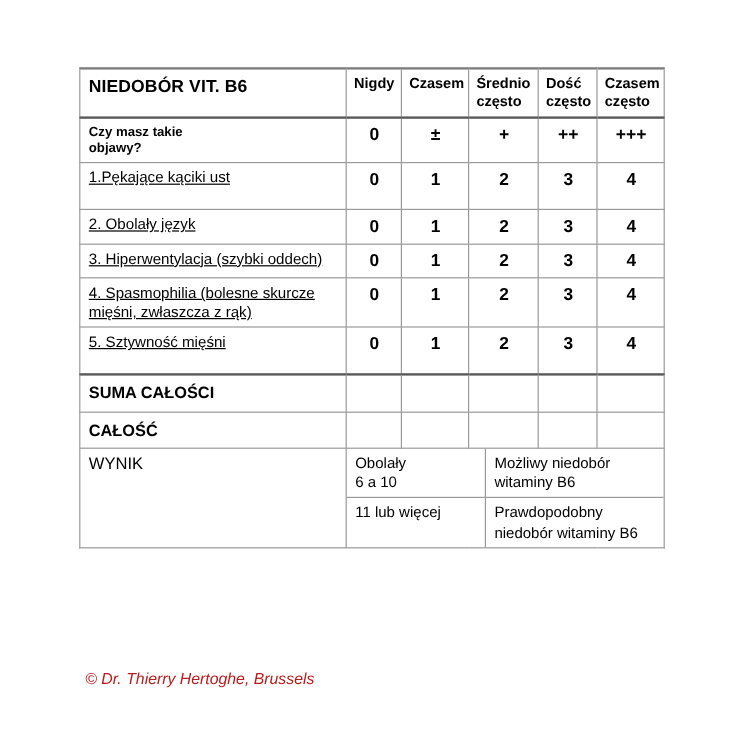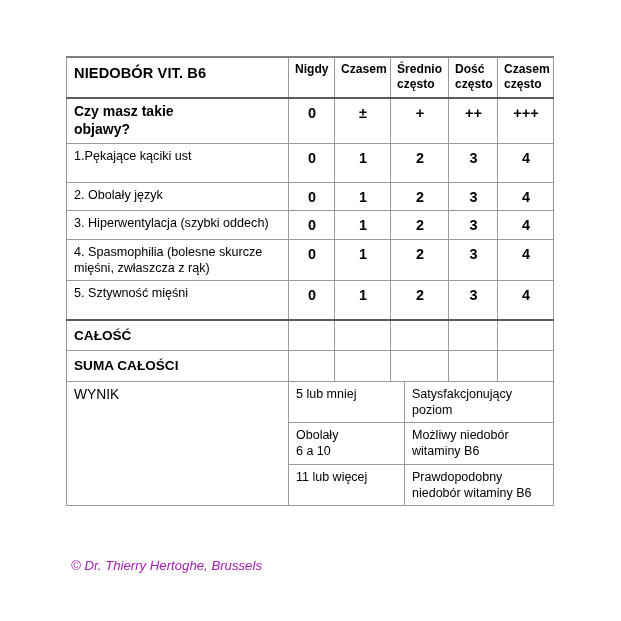--- a/index.html
+++ b/index.html
@@ -47,24 +47,24 @@
   }
   .row-header td            { border-top: 2px solid #7f7f7f; }
   .row-header td            { font-weight: bold; }
   .row-header td.title-cell { font-size: 14.6px; letter-spacing: .1px; padding-top: 6px; }
   .row-header td.opt        { text-align: left; font-size: 12.1px; padding-left: 6px; }
 
   
   .rule-under td            { border-bottom: 2px solid #5a5a5a; }
 
   .row-legend td            { font-weight: bold; }
-  .row-legend td.label-cell { font-size: 14px; }
+  .row-legend td.label-cell { font-size: 11px; }
   .row-legend td.score      { text-align: center; font-size: 14.6px; font-weight: bold; padding-top: 5px; }
 
-  .row-item td.label-cell   { font-weight: normal; font-size: 12.6px; }
+  .row-item td.label-cell   { font-weight: normal; font-size: 12.6px; text-decoration: underline; }
   .row-item td.score        { text-align: center; font-weight: bold; font-size: 14.4px; padding-top: 5px; }
 
   .row-total td             { font-weight: bold; font-size: 13.6px; padding-top: 6px; padding-bottom: 6px; }
 
   .label-cell { width: 222px; }
   .c-nigdy    { width: 46px; }
   .c-czasem   { width: 56px; }
   .c-srednio  { width: 58px; }
   .c-dosc     { width: 49px; }
   .c-bardzo   { width: 56px; }
@@ -98,21 +98,21 @@
   .cell-pad-tall { height: 30px; }
 
   
   .credit {
     position: absolute;
     left: 71px;
     top: 558px;
     font-size: 13.2px;
     font-style: italic;
     font-weight: normal;
-    color: #a21caf;
+    color: #b91c1c;
     white-space: nowrap;
   }
 </style>
 </head>
 <body>
 
 <div class="page">
 
   <table class="quiz-table">
     <colgroup>
@@ -194,46 +194,42 @@
       <tr class="row-item rule-under">
         <td class="label-cell cell-pad-tall">5. Sztywność mięśni</td>
         <td class="score">0</td>
         <td class="score">1</td>
         <td class="score">2</td>
         <td class="score">3</td>
         <td class="score">4</td>
       </tr>
 
       <tr class="row-total">
+        <td class="label-cell">SUMA CAŁOŚCI</td>
+        <td></td>
+        <td></td>
+        <td></td>
+        <td></td>
+        <td></td>
+      </tr>
+
+      <tr class="row-total">
         <td class="label-cell">CAŁOŚĆ</td>
-        <td></td>
-        <td></td>
-        <td></td>
-        <td></td>
-        <td></td>
-      </tr>
-
-      <tr class="row-total">
-        <td class="label-cell">SUMA CAŁOŚCI</td>
         <td></td>
         <td></td>
         <td></td>
         <td></td>
         <td></td>
       </tr>
 
       <tr>
         <td class="wynik-label">WYNIK</td>
         <td colspan="5" style="padding:0;">
           <table class="wynik-inner">
             <tbody>
-              <tr>
-                <td class="range">5 lub mniej</td>
-                <td>Satysfakcjonujący poziom</td>
-              </tr>
               <tr>
                 <td class="range">
                   <span>Obolały</span><br>
                   <span>6 a 10</span>
                 </td>
                 <td>Możliwy niedobór witaminy B6</td>
               </tr>
               <tr>
                 <td class="range">11 lub więcej</td>
                 <td>Prawdopodobny niedobór witaminy B6</td>

